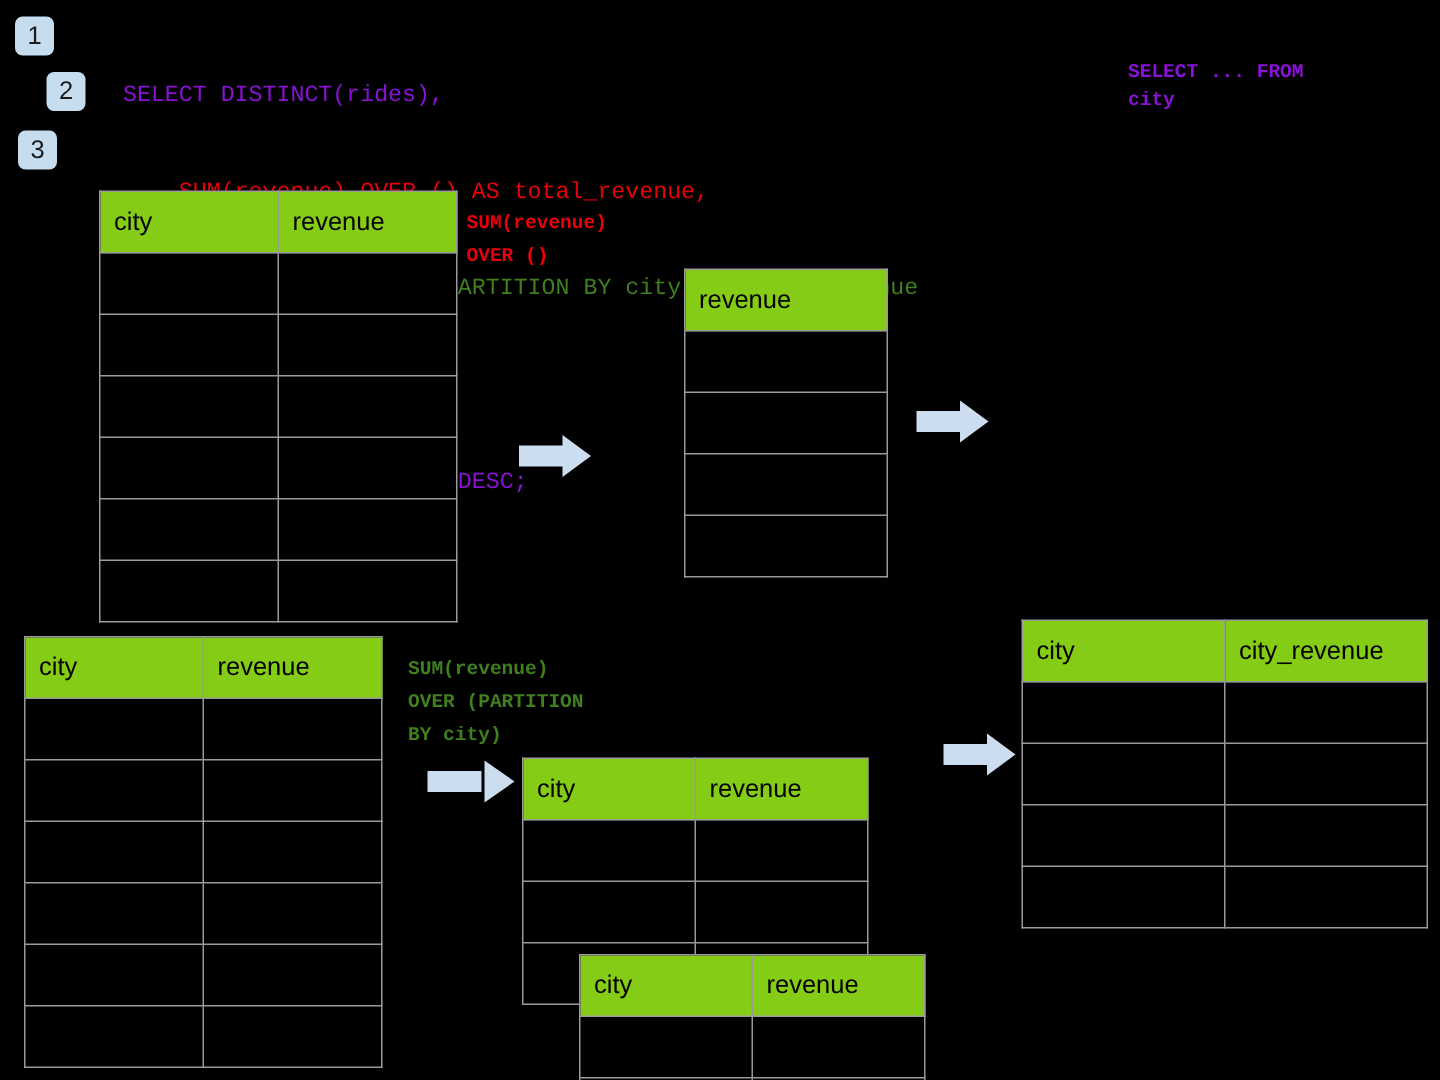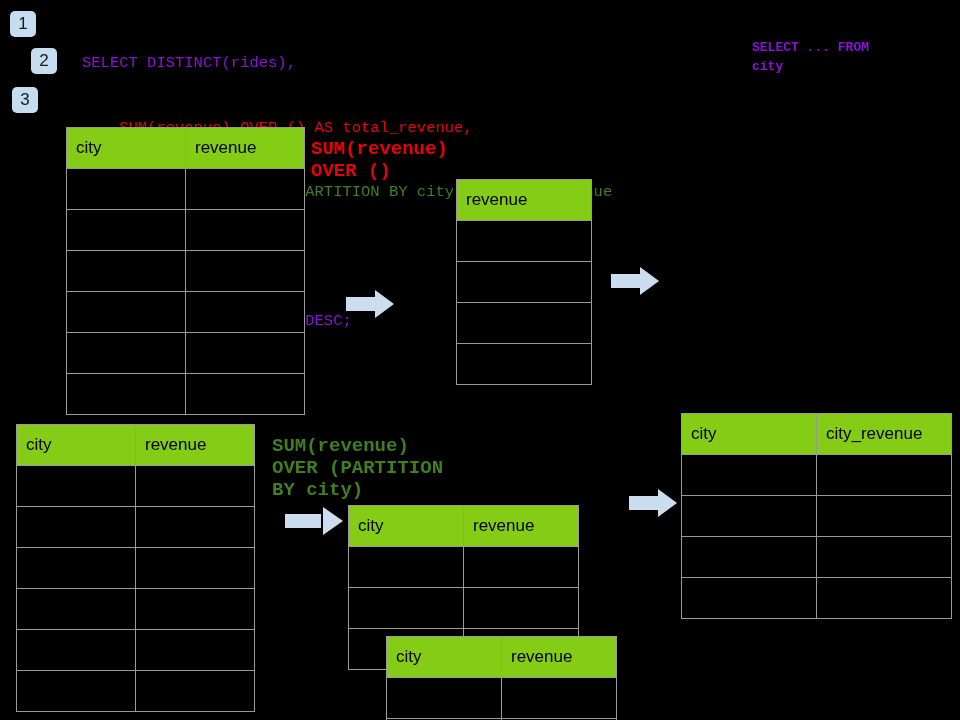--- a/index.html
+++ b/index.html
@@ -45,21 +45,21 @@
   }
   .sql-line { white-space: pre; }
   .c-purple { color: #8a12d6; }
   .c-red    { color: #e8000a; }
   .c-green  { color: #3f7f1f; }
 
   
   .annot {
     position: absolute;
     font-family: "Liberation Mono", monospace;
-    font-size: 19px;
+    font-size: 13px;
     line-height: 22px;
     white-space: pre;
     font-weight: bold;
   }
   .annot.small {
     font-size: 13px;
     line-height: 19px;
   }
 
   

